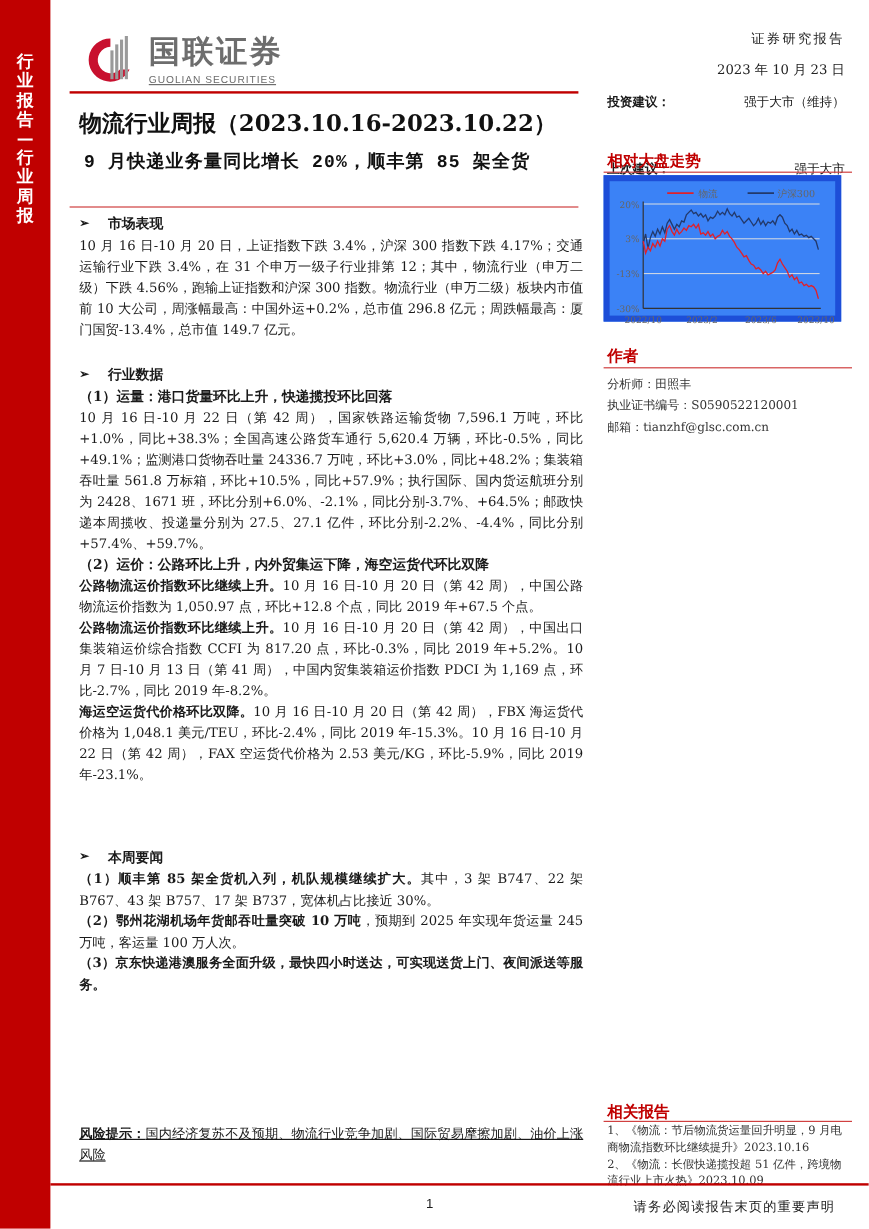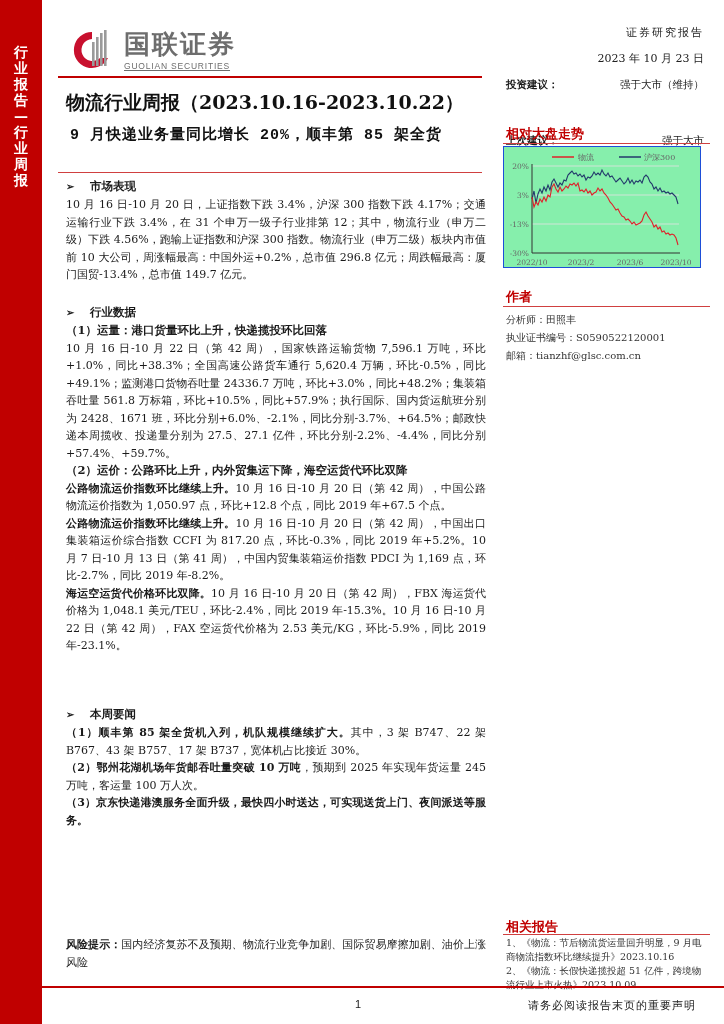--- a/index.html
+++ b/index.html
@@ -34,21 +34,21 @@
   .sec-head .arrow { display: inline-block; width: 24px; font-size: 10px; }
   .para { text-align: justify; text-justify: inter-character; }
   .sub-head { font-weight: bold; font-size: 11.5px; }
   .b { font-weight: bold; }
 
   .rating { position: absolute; left: 506px; width: 198px; font-family: "DejaVu Serif", serif; font-size: 10.5px; display: flex; justify-content: space-between; }
   .rating .k { font-weight: bold; }
 
   .side-title { position: absolute; left: 506px; font-family: "DejaVu Serif", serif; font-weight: bold; font-size: 13px; color: #c00000; }
 
-  .chart-box { position: absolute; left: 503px; top: 146px; width: 198px; height: 122px; border: 1px solid #1d4ed8; background: #86efac; }
+  .chart-box { position: absolute; left: 503px; top: 146px; width: 198px; height: 122px; border: 5px solid #1d4ed8; background: #3b82f6; }
 
   .author-line { position: absolute; left: 506px; font-family: "DejaVu Serif", serif; font-size: 10px; color: #333; }
 
   .related { position: absolute; left: 506px; width: 200px; font-family: "DejaVu Serif", serif; font-size: 9.5px; line-height: 14px; color: #333; }
 
   .footer-page { position: absolute; left: 355px; top: 998px; font-family: "Liberation Sans", sans-serif; font-size: 11px; }
   .footer-note { position: absolute; left: 528px; top: 998px; font-family: Liberation Sans, sans-serif; font-size: 11px; letter-spacing: 1px; }
 </style>
 </head>
 <body>
@@ -175,21 +175,21 @@
     <span class="b">（1）顺丰第 85 架全货机入列，机队规模继续扩大。</span><span>其中，3 架 B747、22 架 B767、43 架 B757、17 架 B737，宽体机占比接近 30%。</span>
   </div>
   <div class="para">
     <span class="b">（2）鄂州花湖机场年货邮吞吐量突破 10 万吨</span><span>，预期到 2025 年实现年货运量 245 万吨，客运量 100 万人次。</span>
   </div>
   <div class="para">
     <span class="b">（3）京东快递港澳服务全面升级，最快四小时送达，可实现送货上门、夜间派送等服务。</span><span></span>
   </div>
 </div>
 
-<div class="body-col" style="top:936px;">
+<div class="body-col" style="top:936px;text-decoration:underline;">
   <div class="para">
     <span class="b">风险提示：</span><span>国内经济复苏不及预期、物流行业竞争加剧、国际贸易摩擦加剧、油价上涨风险</span>
   </div>
 </div>
 
 <div class="side-title" style="top:918px;">相关报告</div>
 <div class="rule-red-thin" style="left:503px; top:934px; width:207px;"></div>
 <div class="related" style="top:936px;">
   <div>1、《物流：节后物流货运量回升明显，9 月电商物流指数环比继续提升》2023.10.16</div>
   <div>2、《物流：长假快递揽投超 51 亿件，跨境物流行业上市火热》2023.10.09</div>

